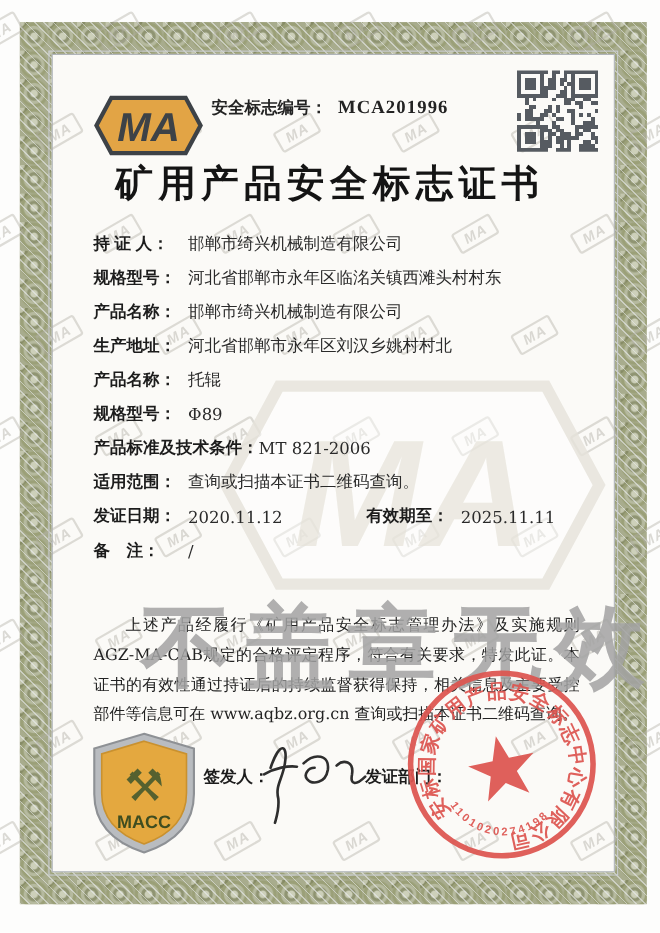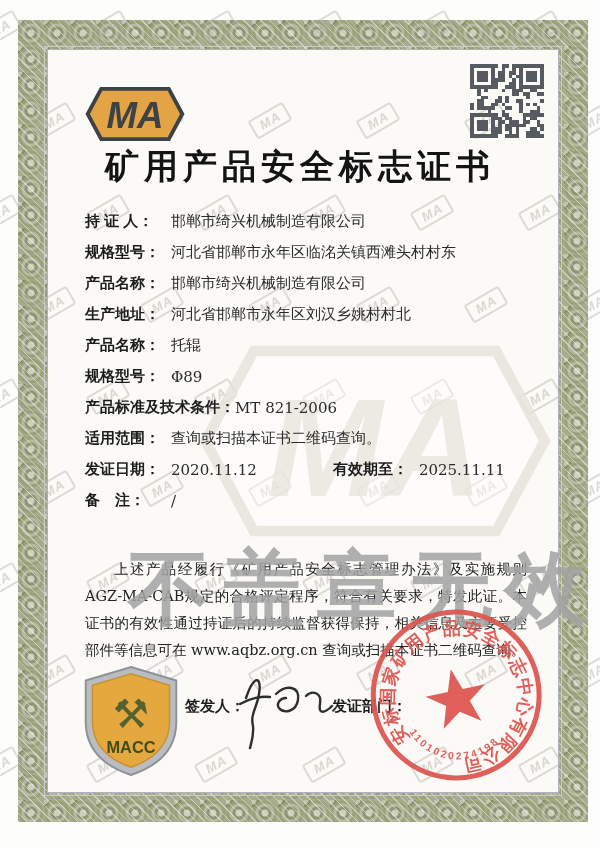--- a/index.html
+++ b/index.html
@@ -120,20 +120,24 @@
     <text x="52" y="45" text-anchor="middle" font-size="40" font-weight="bold" font-style="italic" font-family="Liberation Sans, sans-serif" fill="#eae7df">MA</text>
   </svg>
 
   <div class="content">
 
     <svg class="ma-logo" width="102" height="56" viewBox="0 0 104 58">
       <polygon points="17,3 87,3 101,29 87,55 17,55 3,29" fill="#e2a445" stroke="#3d4247" stroke-width="4"></polygon>
       <text x="52" y="44" text-anchor="middle" font-size="38" font-weight="bold" font-style="italic" font-family="Liberation Sans, sans-serif" fill="#3d4247">MA</text>
     </svg>
 
+    <div class="code-line">
+      <span class="code-label">安全标志编号：</span>
+      <span class="code-value">MCA201996</span>
+    </div>
 
     <svg class="qr" id="qr" viewBox="0 0 21 21" shape-rendering="crispEdges">
         <rect x="0" y="0" width="1" height="1" fill="#565b61"></rect>
         <rect x="0" y="1" width="1" height="1" fill="#565b61"></rect>
         <rect x="0" y="2" width="1" height="1" fill="#565b61"></rect>
         <rect x="0" y="3" width="1" height="1" fill="#565b61"></rect>
         <rect x="0" y="4" width="1" height="1" fill="#565b61"></rect>
         <rect x="0" y="5" width="1" height="1" fill="#565b61"></rect>
         <rect x="0" y="6" width="1" height="1" fill="#565b61"></rect>
         <rect x="0" y="11" width="1" height="1" fill="#565b61"></rect>

